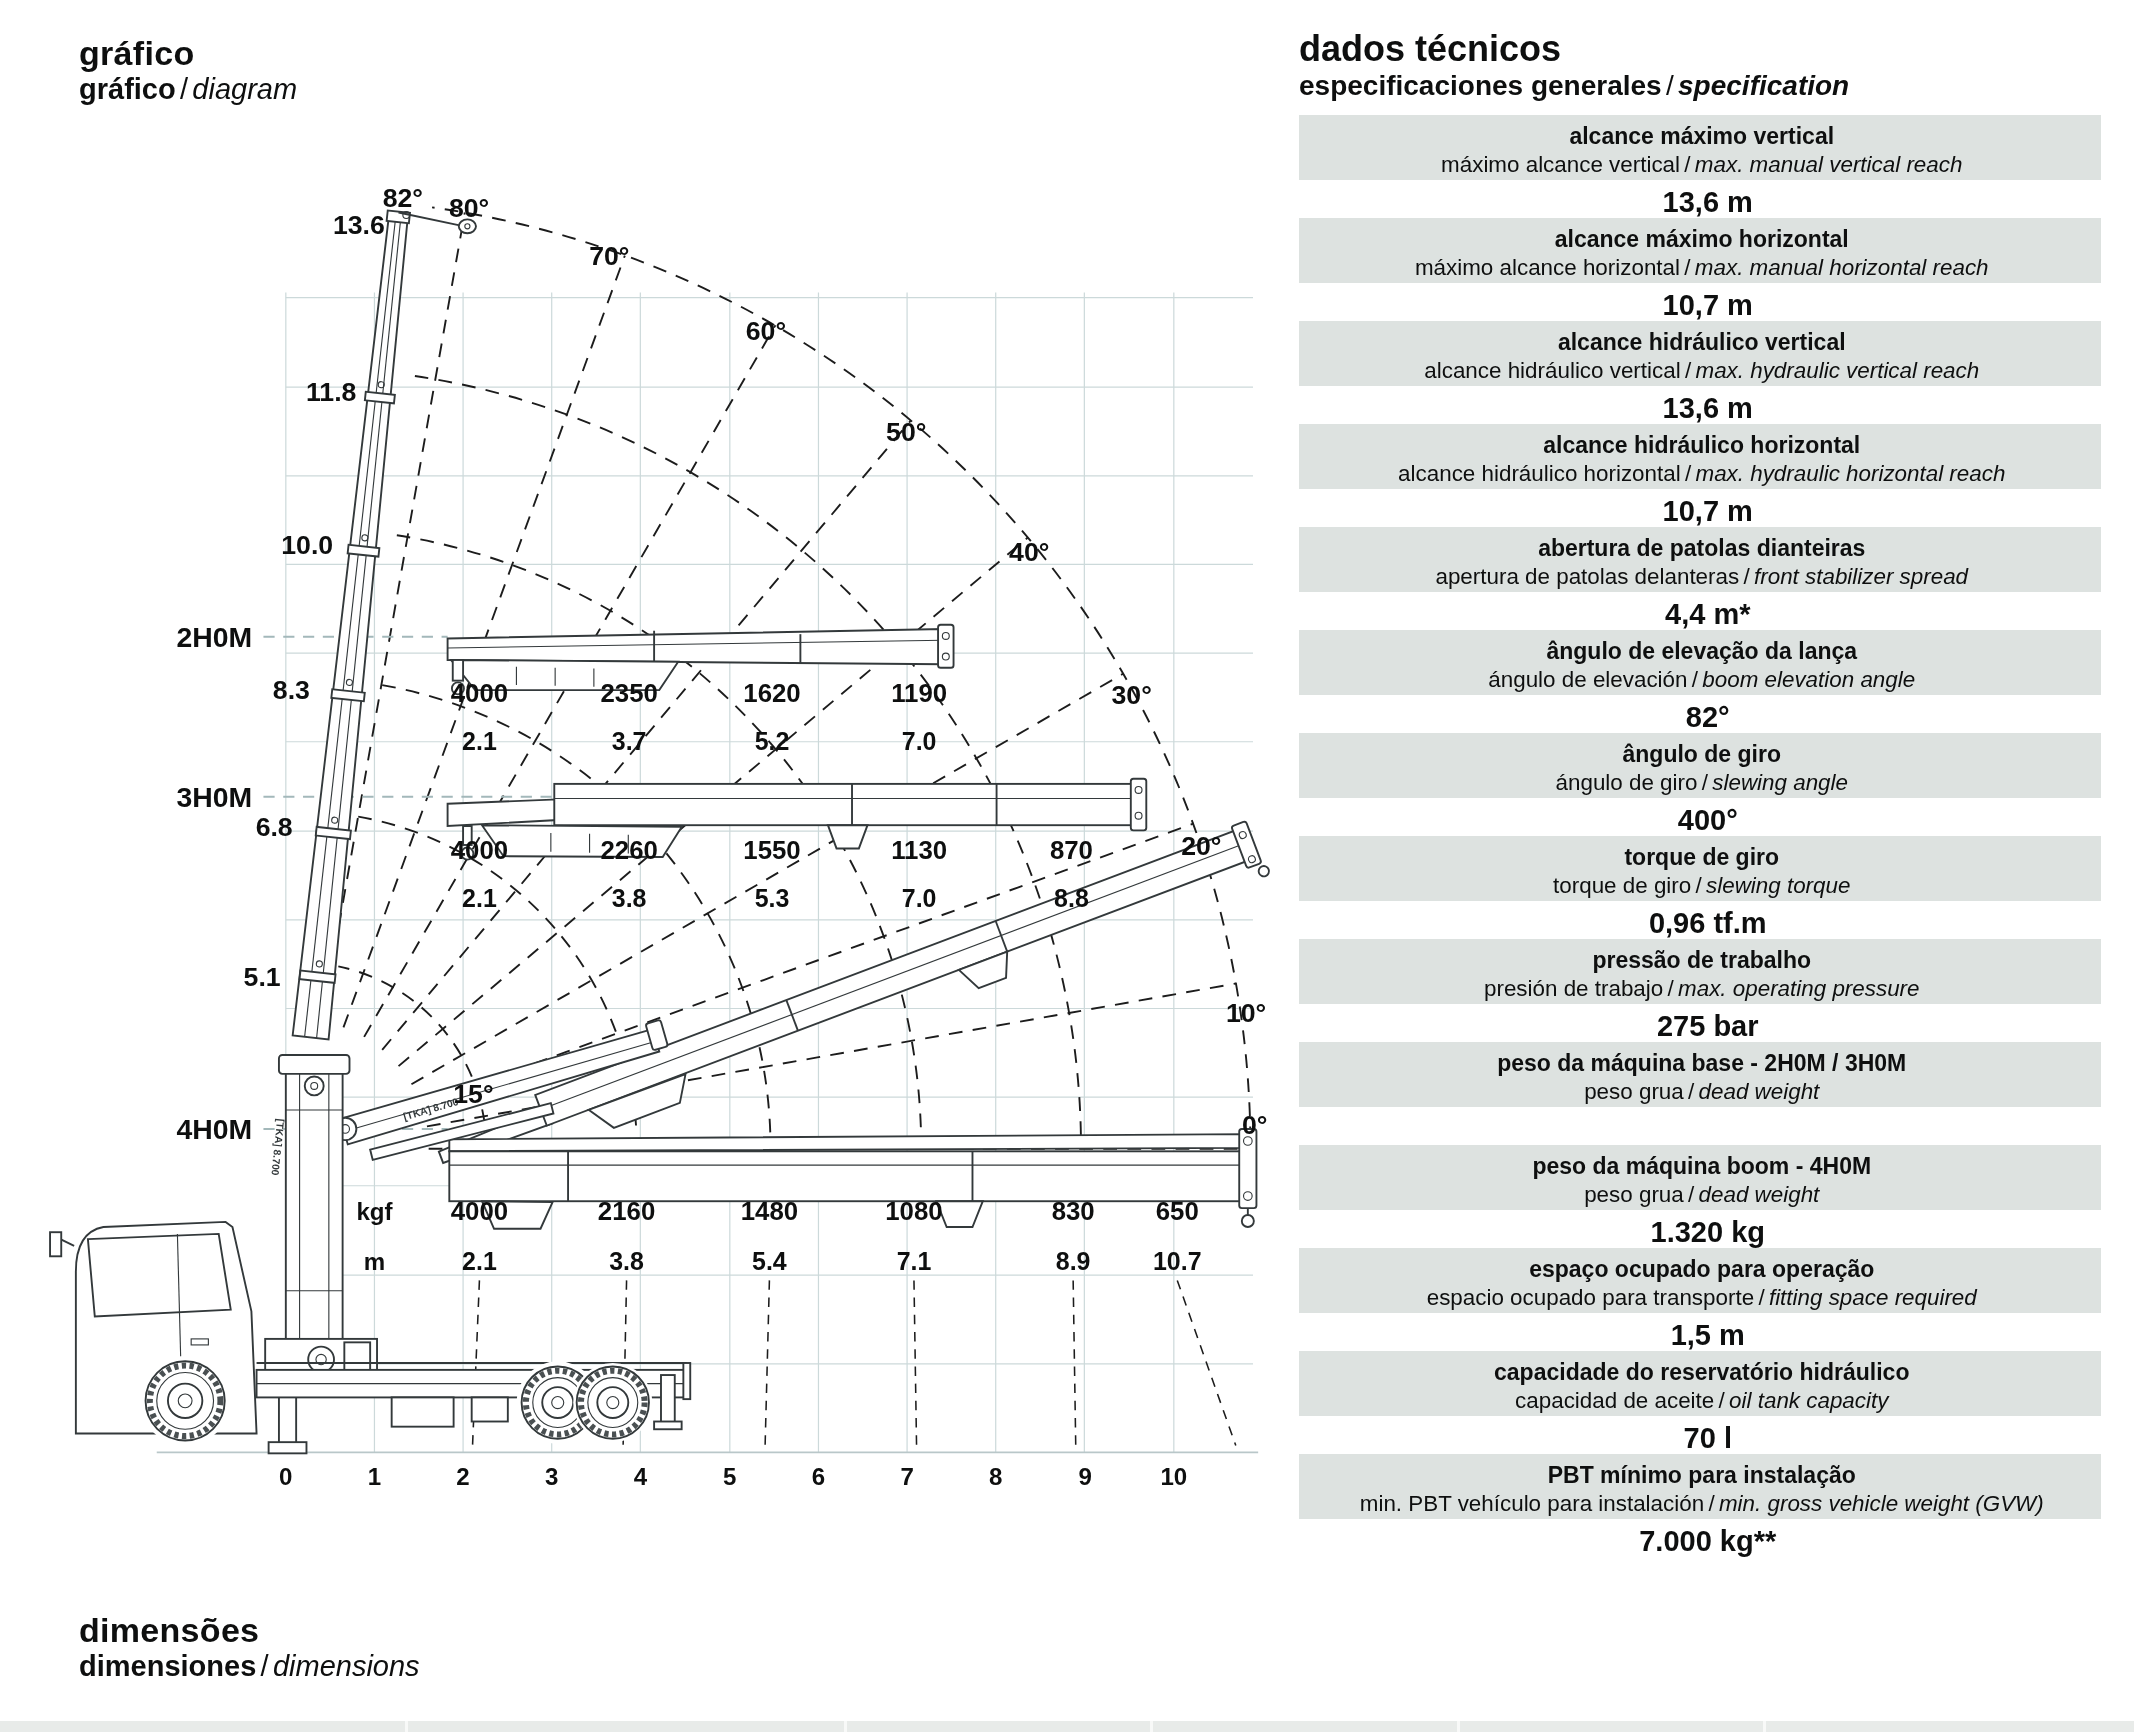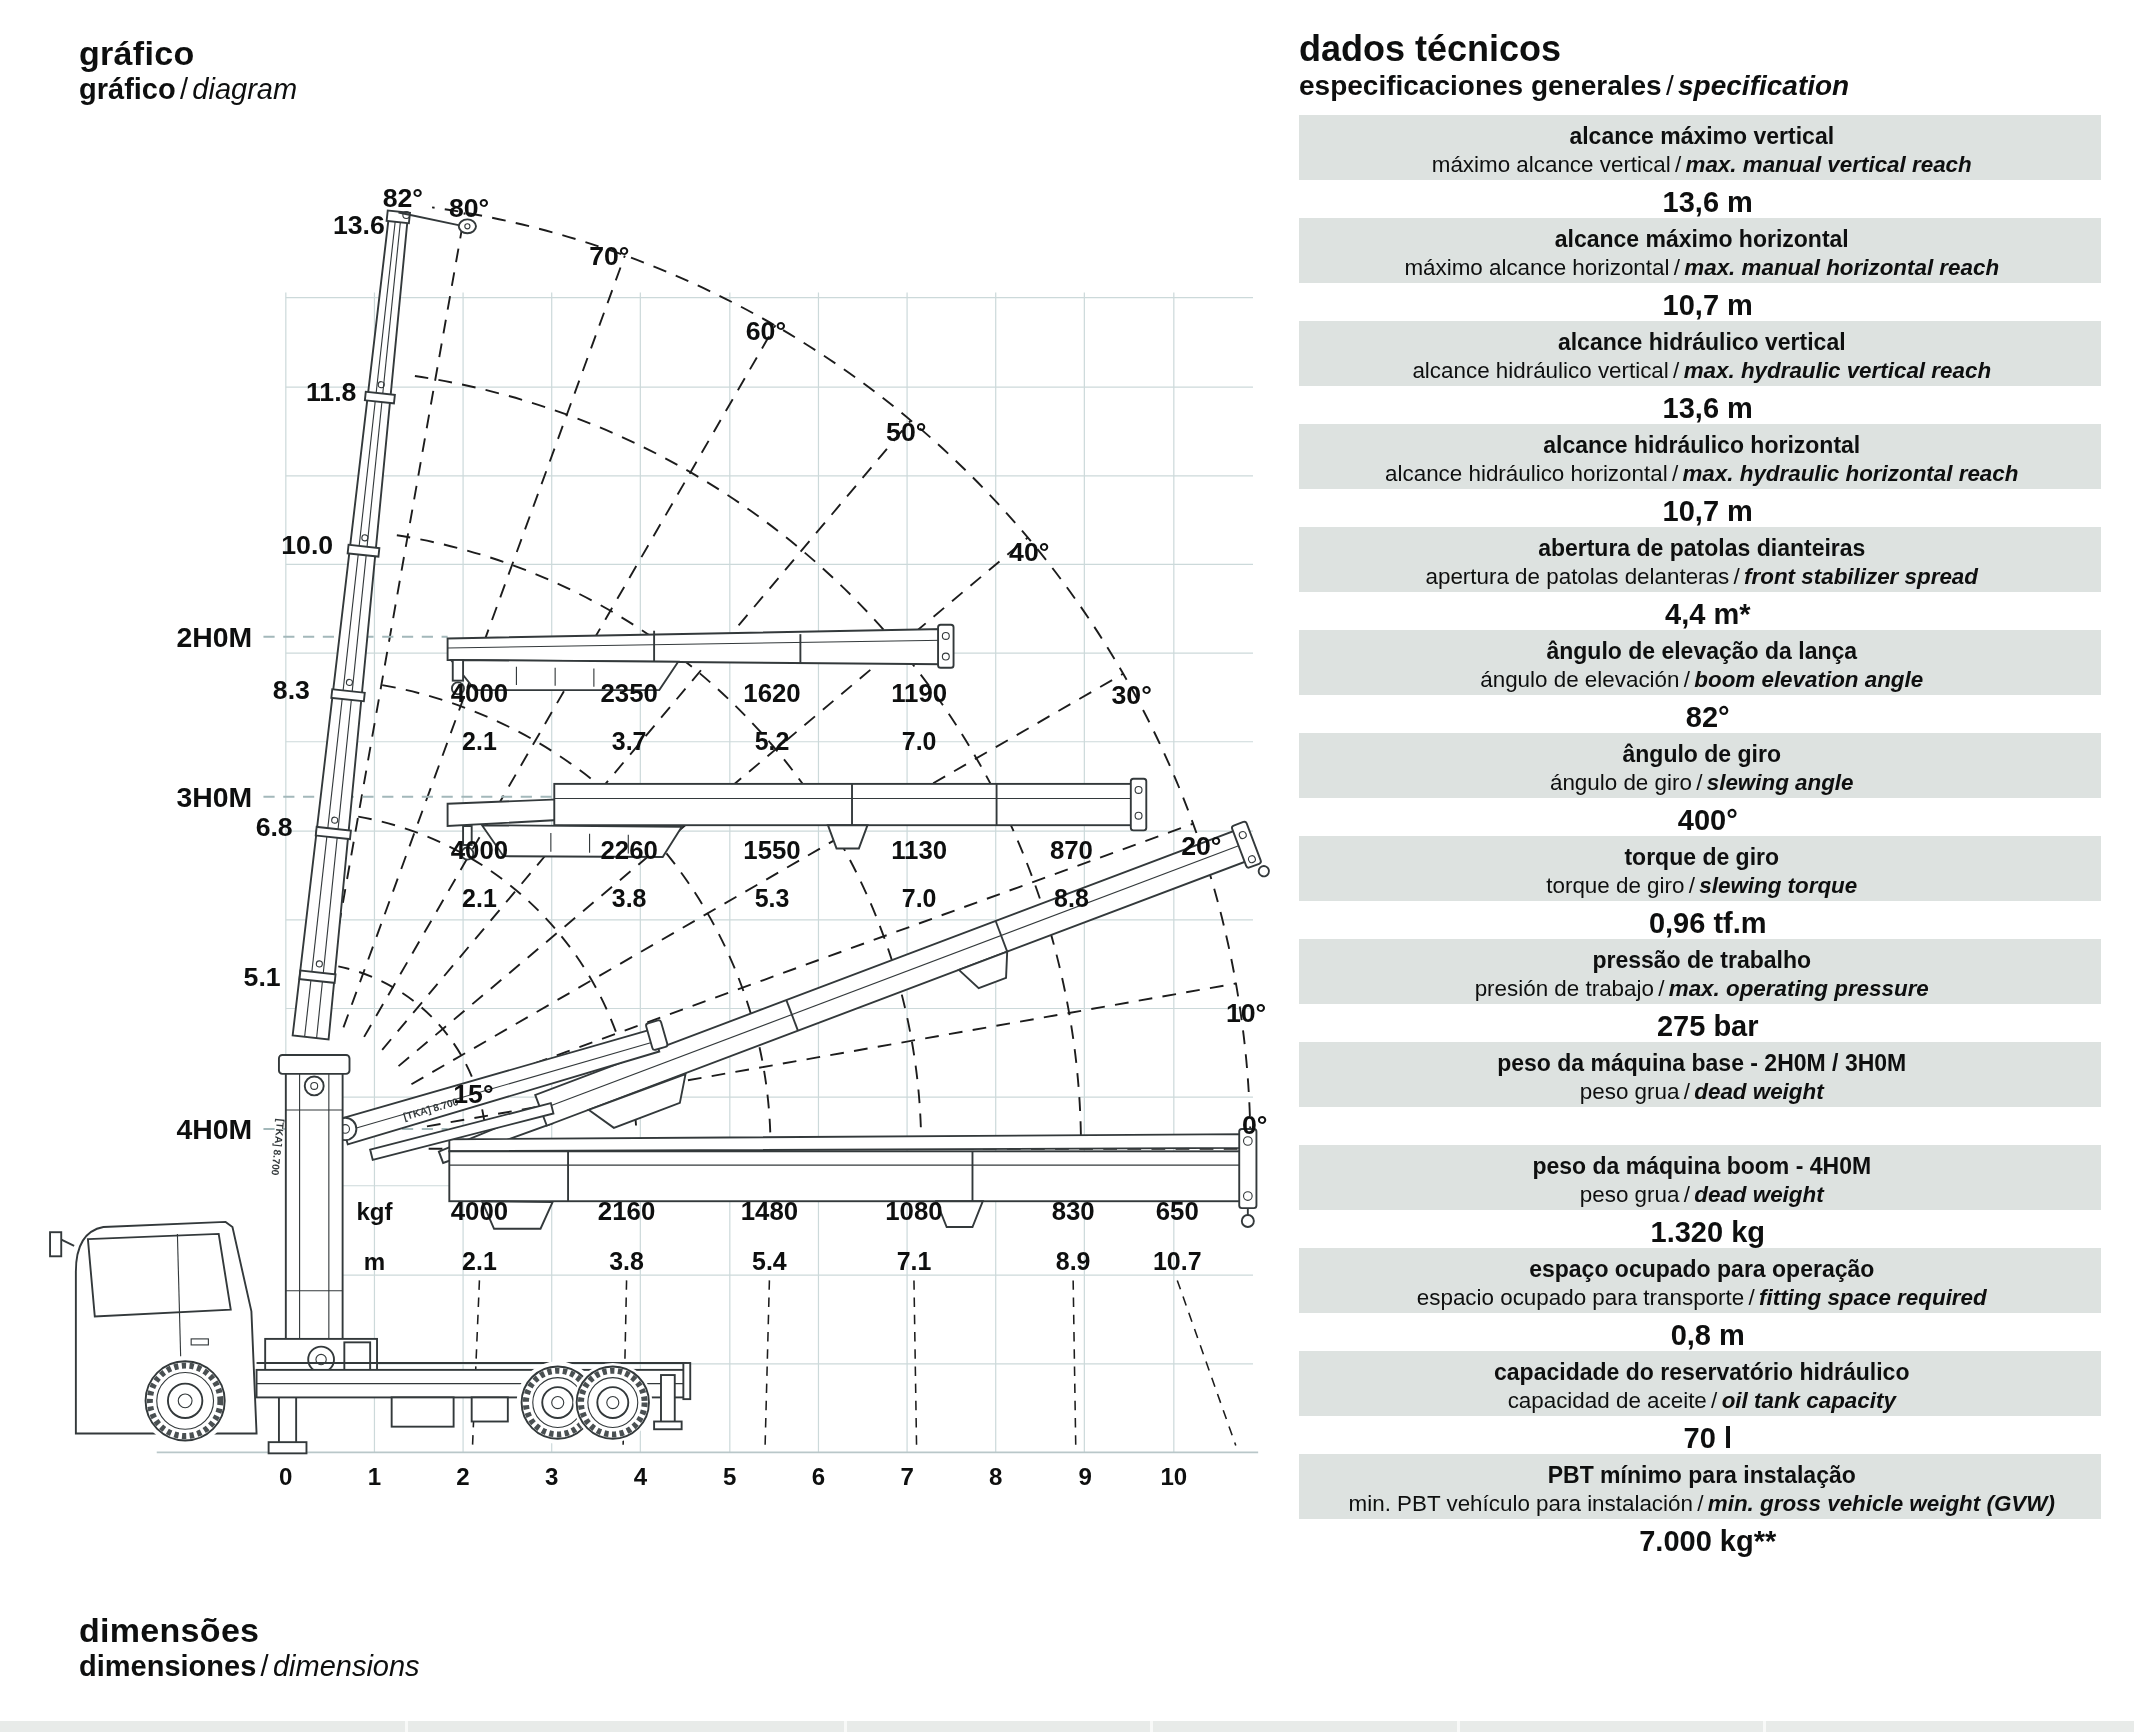--- a/index.html
+++ b/index.html
@@ -14,21 +14,21 @@
   
   .right-panel{position:absolute;left:1299px;top:29px;width:802px;}
   .rp-title{font-size:36px;font-weight:bold;line-height:40px;}
   .rp-sub{font-size:28px;font-weight:bold;line-height:34px;}
   .rp-sub .it{font-style:italic;font-weight:bold;}
   .spec-rows{margin-top:12px;}
   .spec-row{height:103px;text-align:center;}
   .spec-label-box{background:#dde2e0;height:65px;box-sizing:border-box;padding:6.9px 12px 0 15.5px;}
   .spec-label{font-size:23px;font-weight:bold;line-height:28px;white-space:nowrap;}
   .spec-sub{font-size:22.4px;line-height:30px;white-space:nowrap;}
-  .spec-sub .it{font-style:italic;font-weight:bold;}
+  .spec-sub .it{font-style:italic;}
   .spec-value{font-size:29px;font-weight:600;padding:6px 0 0 15.5px;}
   
   #diagram{position:absolute;left:0;top:0;}
   .ln{stroke:#33393b;stroke-width:2.2;fill:none;}
   .shape{stroke:#33393b;stroke-width:2.2;fill:#ffffff;}
   .thin{stroke:#33393b;stroke-width:1.3;fill:none;}
   .grid{stroke:#ccd9da;stroke-width:1.4;}
   .ground{stroke:#b9c7c9;stroke-width:2;}
   .dash{stroke:#1c1c1c;stroke-width:2.2;fill:none;stroke-dasharray:16 12;}
   .dash2{stroke:#1c1c1c;stroke-width:1.8;fill:none;stroke-dasharray:11 9;}
@@ -439,21 +439,21 @@
         <div class="spec-label">peso da máquina boom - 4H0M</div>
         <div class="spec-sub"><span>peso grua</span><span class="slash">/</span><span class="it">dead weight</span></div>
       </div>
       <div class="spec-value">1.320 kg</div>
     </div>
     <div class="spec-row">
       <div class="spec-label-box">
         <div class="spec-label">espaço ocupado para operação</div>
         <div class="spec-sub"><span>espacio ocupado para transporte</span><span class="slash">/</span><span class="it">fitting space required</span></div>
       </div>
-      <div class="spec-value">0,8 m</div>
+      <div class="spec-value">1,5 m</div>
     </div>
     <div class="spec-row">
       <div class="spec-label-box">
         <div class="spec-label">capacidade do reservatório hidráulico</div>
         <div class="spec-sub"><span>capacidad de aceite</span><span class="slash">/</span><span class="it">oil tank capacity</span></div>
       </div>
       <div class="spec-value">70 l</div>
     </div>
     <div class="spec-row">
       <div class="spec-label-box">

